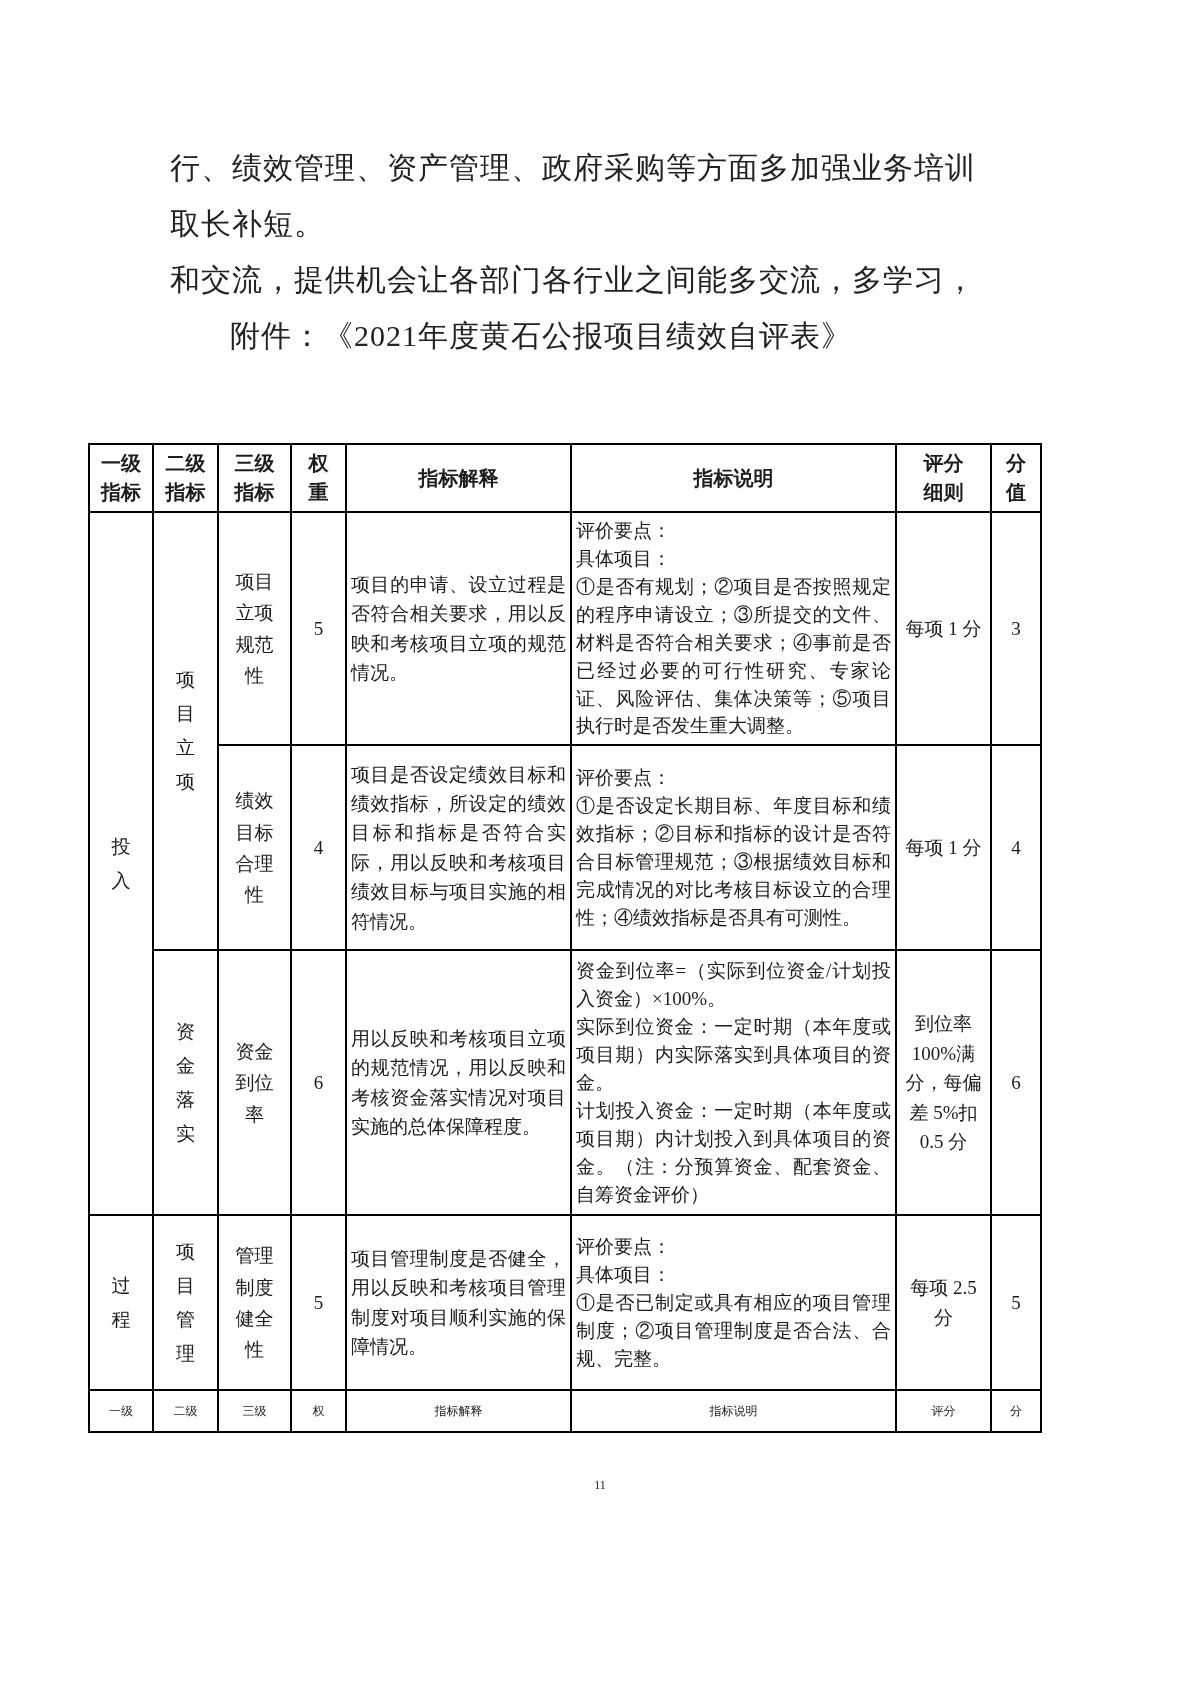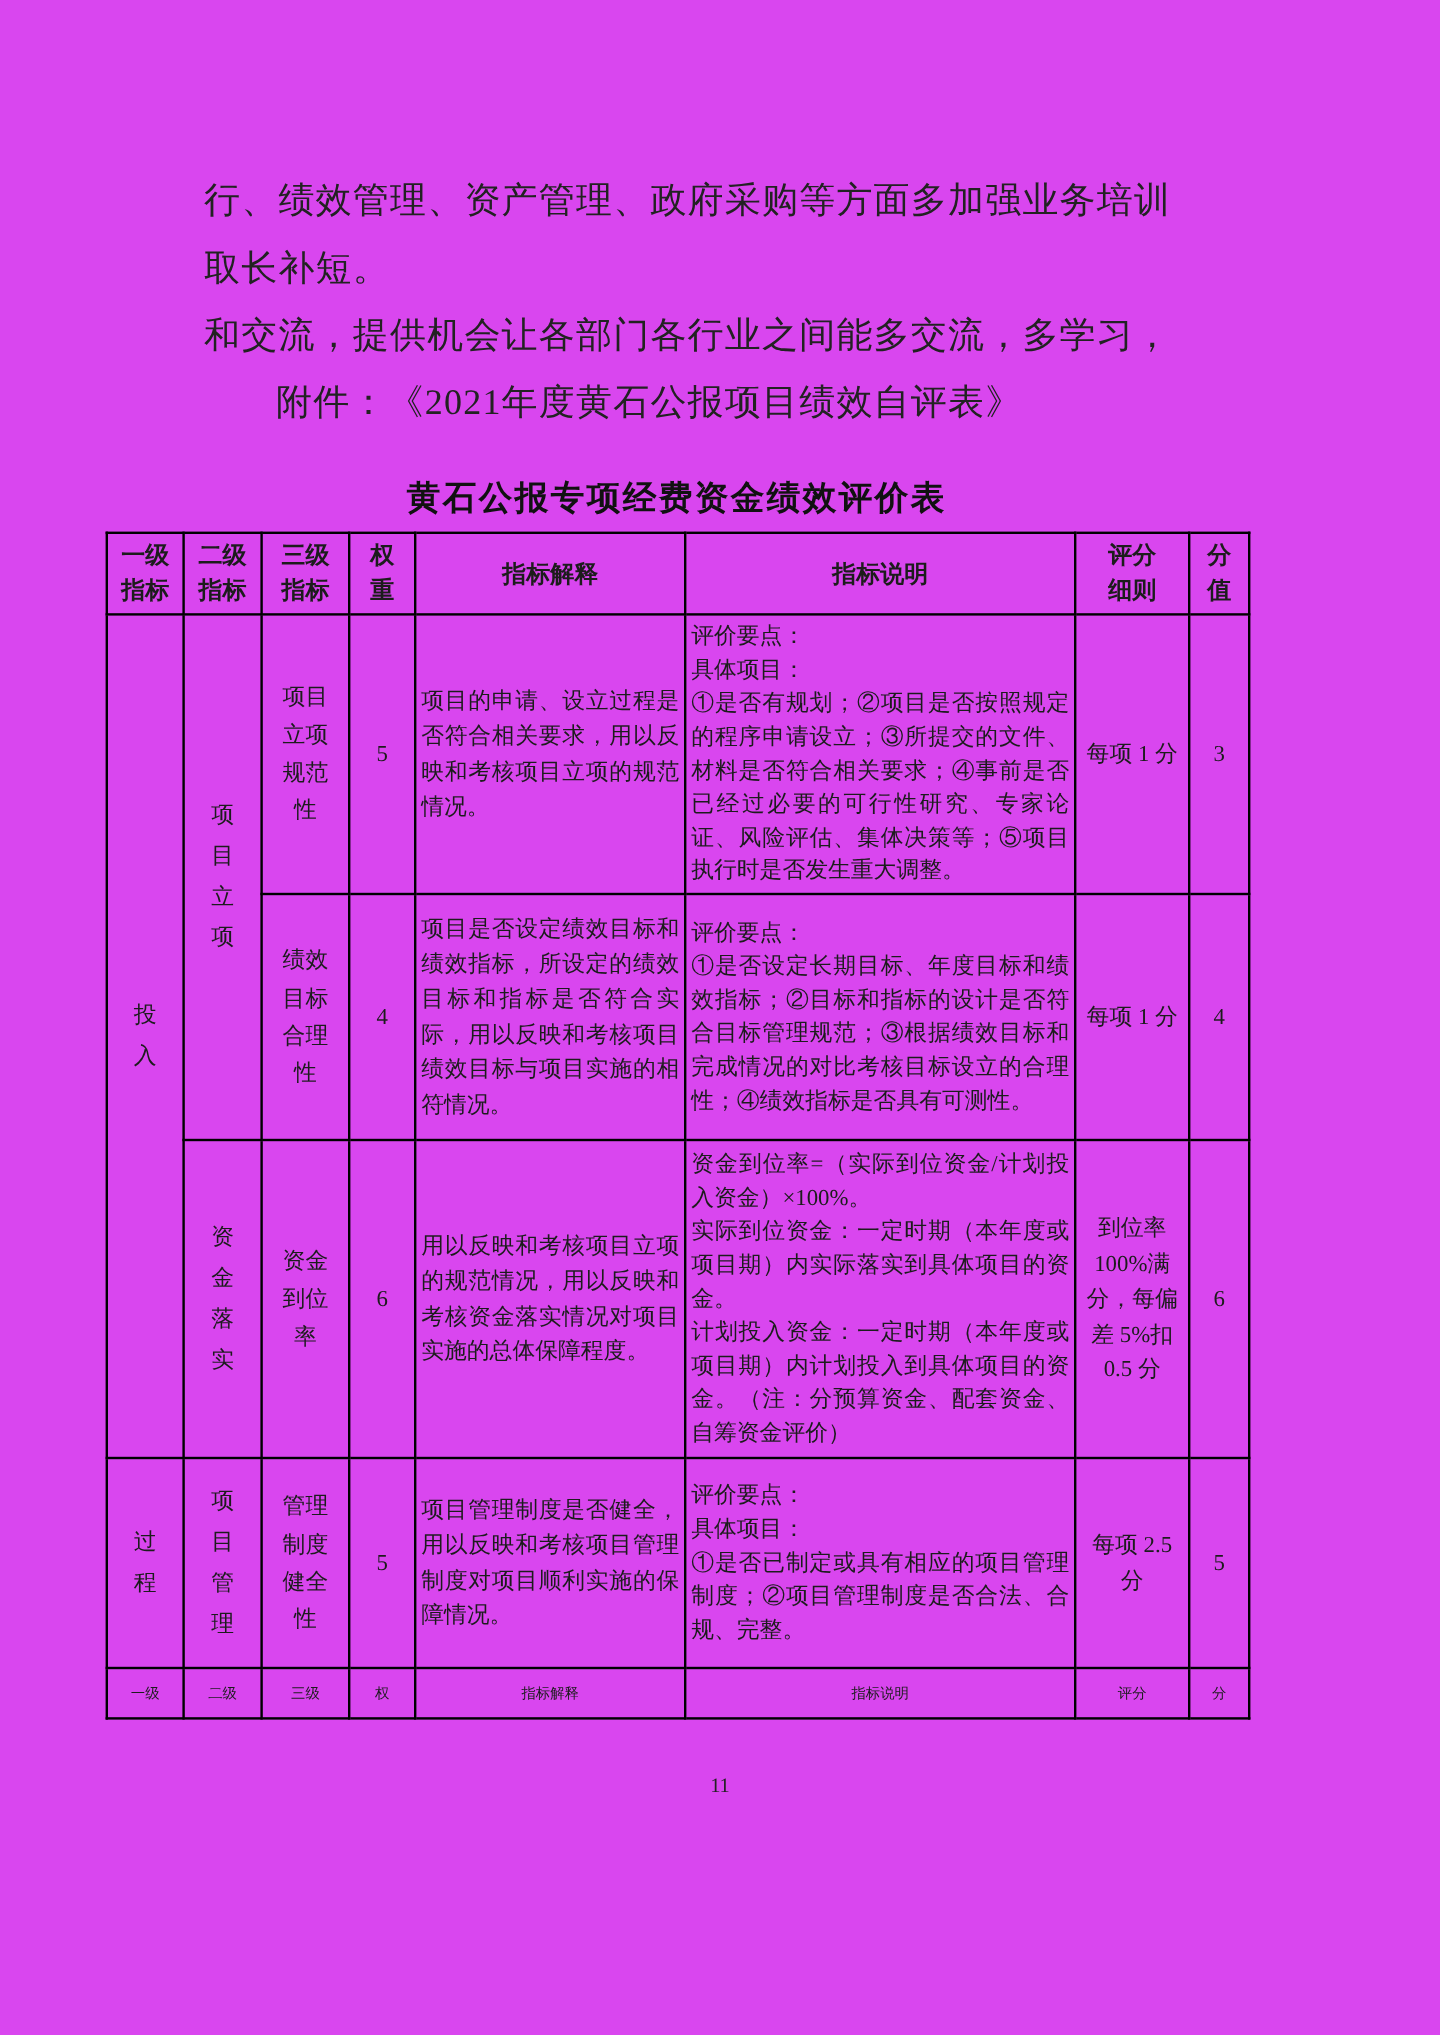--- a/index.html
+++ b/index.html
@@ -2,21 +2,21 @@
 <html><head>
 <meta charset="utf-8">
 <style>
   * { margin: 0; padding: 0; box-sizing: border-box; }
   html, body { background: #e8e8e8; }
   .page {
     position: relative;
     width: 1200px;
     height: 1696px;
     margin: 0 auto;
-    background: #d946ef;
+    background: #ffffff;
     font-family: "Liberation Serif", "DejaVu Serif", serif;
     color: #1c1c1c;
     overflow: hidden;
   }
   .body-text {
     position: absolute;
     left: 170px;
     top: 140px;
     width: 790px;
     font-size: 30px;
@@ -103,37 +103,36 @@
     text-align: center;
     padding: 4px 6px;
     line-height: 1.55;
   }
   .page-number {
     position: absolute;
     left: 0;
     top: 1478px;
     width: 100%;
     text-align: center;
-    font-size: 17px;
+    font-size: 12px;
     color: #222;
   }
 </style>
 </head>
 <body>
 
 <div class="page">
 
   <div class="body-text">
     <div class="line">行、绩效管理、资产管理、政府采购等方面多加强业务培训</div>
     <div class="line">取长补短。</div>
     <div class="line">和交流，提供机会让各部门各行业之间能多交流，多学习，</div>
     <div class="line attachment">附件：《2021年度黄石公报项目绩效自评表》</div>
   </div>
 
-  <div class="table-title">黄石公报专项经费资金绩效评价表</div>
 
   <table class="eval-table">
     <colgroup>
       <col style="width:64px">
         <col style="width:65px">
         <col style="width:73px">
         <col style="width:55px">
       <col style="width:225px">
         <col style="width:325px">
         <col style="width:95px">

